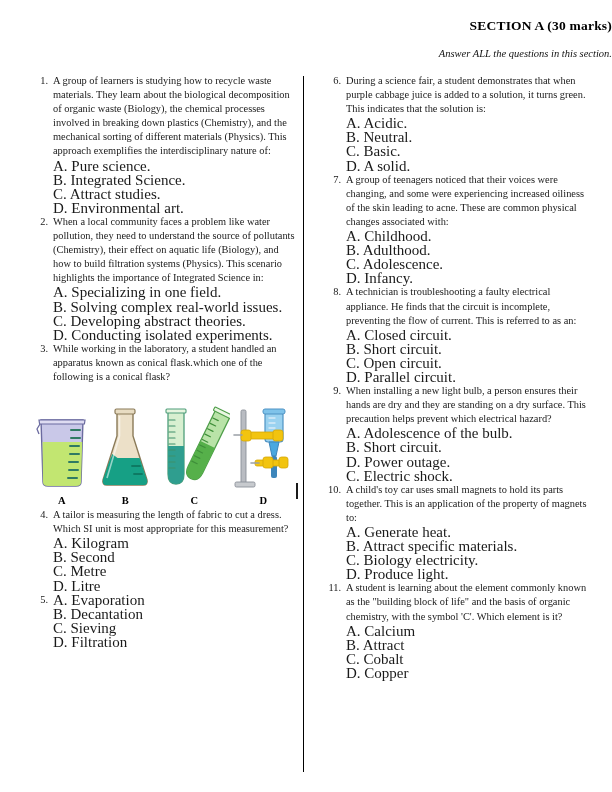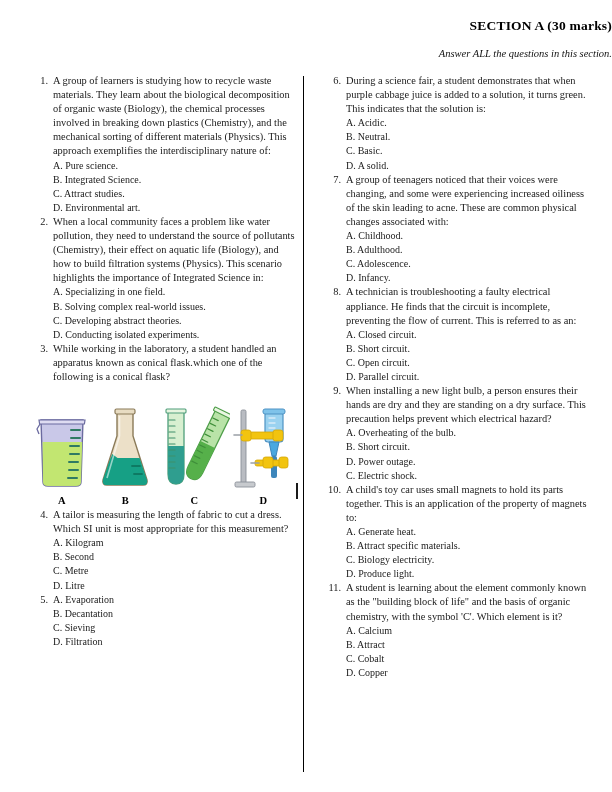--- a/index.html
+++ b/index.html
@@ -96,21 +96,21 @@
     text-align: left;
     margin: 0;
     color: #1a1a1a;
   }
   .q-options {
     list-style: none;
     margin: 0;
     padding: 0;
   }
   .q-option {
-    font-size: 10px;
+    font-size: 15px;
     line-height: 14.1px;
     margin: 0;
     color: #1a1a1a;
     white-space: nowrap;
   }
 
   
   .figure-block {
     margin: 14px 0 2px 0;
     padding-left: 0px;
@@ -359,21 +359,21 @@
               <li class="q-option">C. Open circuit.</li>
               <li class="q-option">D. Parallel circuit.</li>
             </ul>
           </div>
         </div>
         <div class="question">
           <div class="q-num">9.</div>
           <div class="q-body">
             <p class="q-stem">When installing a new light bulb, a person ensures their hands are dry and they are standing on a dry surface. This precaution helps prevent which electrical hazard?</p>
             <ul class="q-options">
-              <li class="q-option">A. Overheating of the bulb.</li>
+              <li class="q-option">A. Adolescence of the bulb.</li>
               <li class="q-option">B. Short circuit.</li>
               <li class="q-option">D. Power outage.</li>
               <li class="q-option">C. Electric shock.</li>
             </ul>
           </div>
         </div>
         <div class="question">
           <div class="q-num">10.</div>
           <div class="q-body">
             <p class="q-stem">A child's toy car uses small magnets to hold its parts together. This is an application of the property of magnets to:</p>

